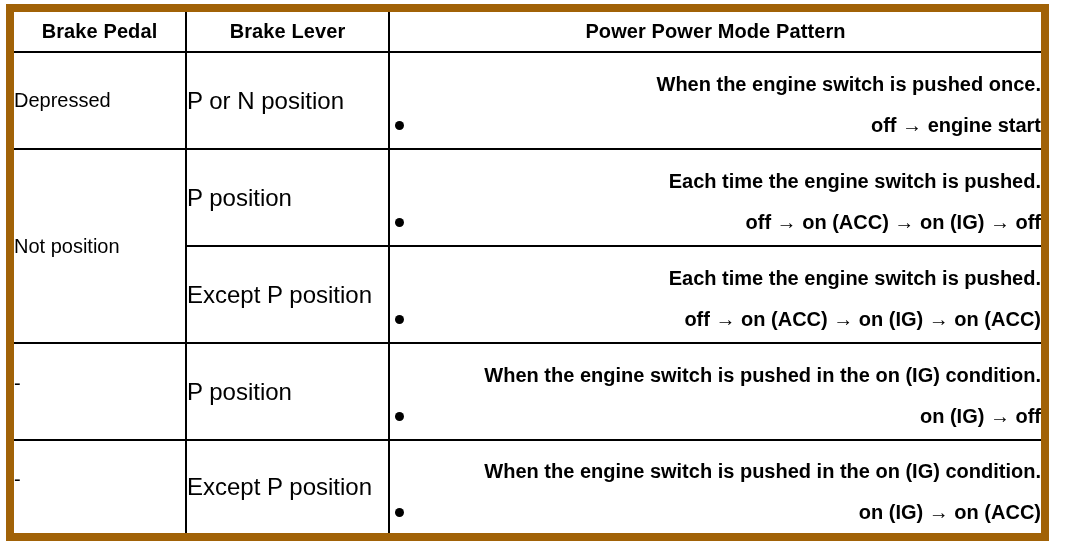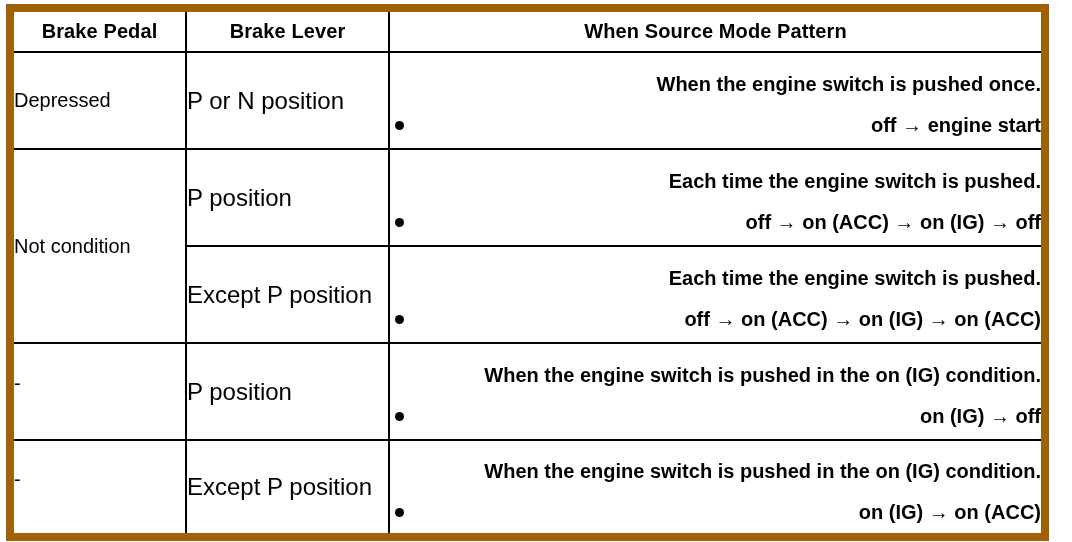--- a/index.html
+++ b/index.html
@@ -130,42 +130,42 @@
     <colgroup>
       <col class="c1">
       <col class="c2">
       <col class="c3">
     </colgroup>
 
     <thead>
       <tr class="header-row">
         <th class="head-cell">Brake Pedal</th>
         <th class="head-cell">Brake Lever</th>
-        <th class="head-cell">When Source Mode Pattern</th>
+        <th class="head-cell">Power Power Mode Pattern</th>
       </tr>
     </thead>
 
     <tbody>
 
       <tr class="body-row">
         <td class="cond-cell">Depressed</td>
         <td class="lever-cell">P or N position</td>
         <td class="pattern-cell">
           <span class="pattern-inner">
             <span class="pattern-title">When the engine switch is pushed once.</span>
             <span class="bullet-line">
               <span class="bullet-dot"></span>
               <span class="bullet-text">off → engine start</span>
             </span>
           </span>
         </td>
       </tr>
 
       <tr class="body-row-tall">
-        <td class="cond-cell" rowspan="2">Not condition</td>
+        <td class="cond-cell" rowspan="2">Not position</td>
         <td class="lever-cell">P position</td>
         <td class="pattern-cell">
           <span class="pattern-inner">
             <span class="pattern-title">Each time the engine switch is pushed.</span>
             <span class="bullet-line">
               <span class="bullet-dot"></span>
               <span class="bullet-text">off → on (ACC) → on (IG) → off</span>
             </span>
           </span>
         </td>

